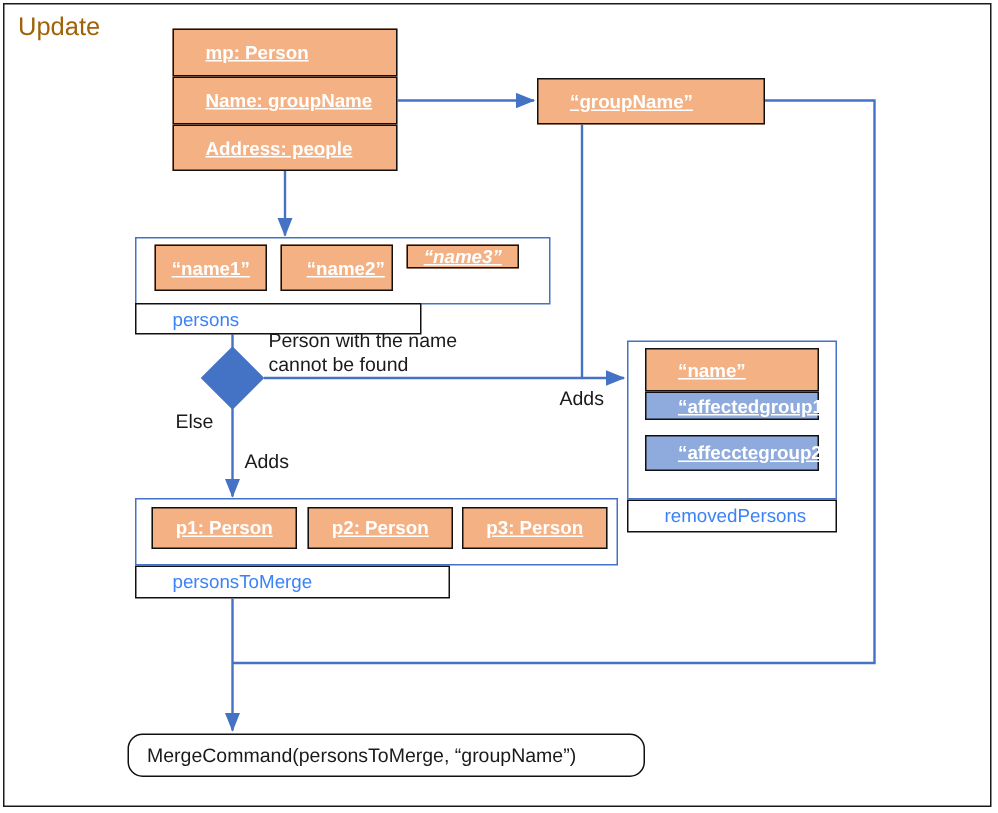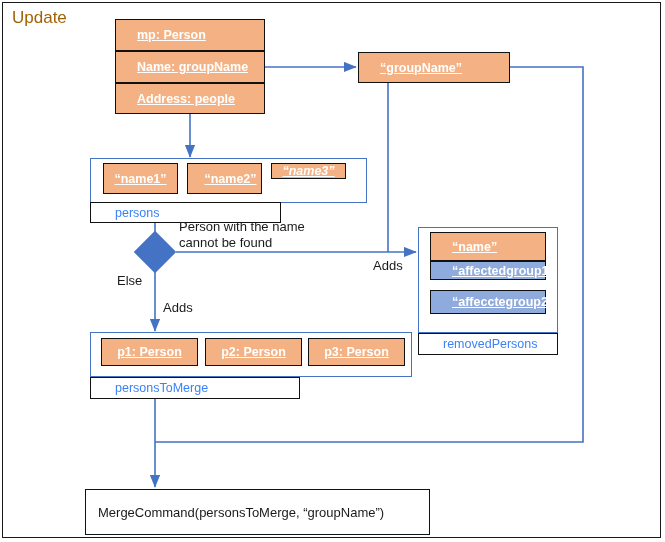--- a/index.html
+++ b/index.html
@@ -210,17 +210,17 @@
   <div class="obj-box" style="left:205px; top:338px; width:97px; height:28px; padding-left:0; justify-content:center;">
     <span class="ul">p2: Person</span>
   </div>
   <div class="obj-box" style="left:308px; top:338px; width:97px; height:28px; padding-left:0; justify-content:center;">
     <span class="ul">p3: Person</span>
   </div>
   <div class="container-label" style="left:90px; top:377px; width:210px; height:22px;">
     <span>personsToMerge</span>
   </div>
 
-  <div class="plain-box" style="left:85px; top:489px; width:345px; height:46px;">
+  <div class="plain-box" style="left:85px; top:489px; width:345px; height:29px;border-radius:10px;">
     <span>MergeCommand(personsToMerge, “groupName”)</span>
   </div>
 
 </div>
 
 </body></html>

